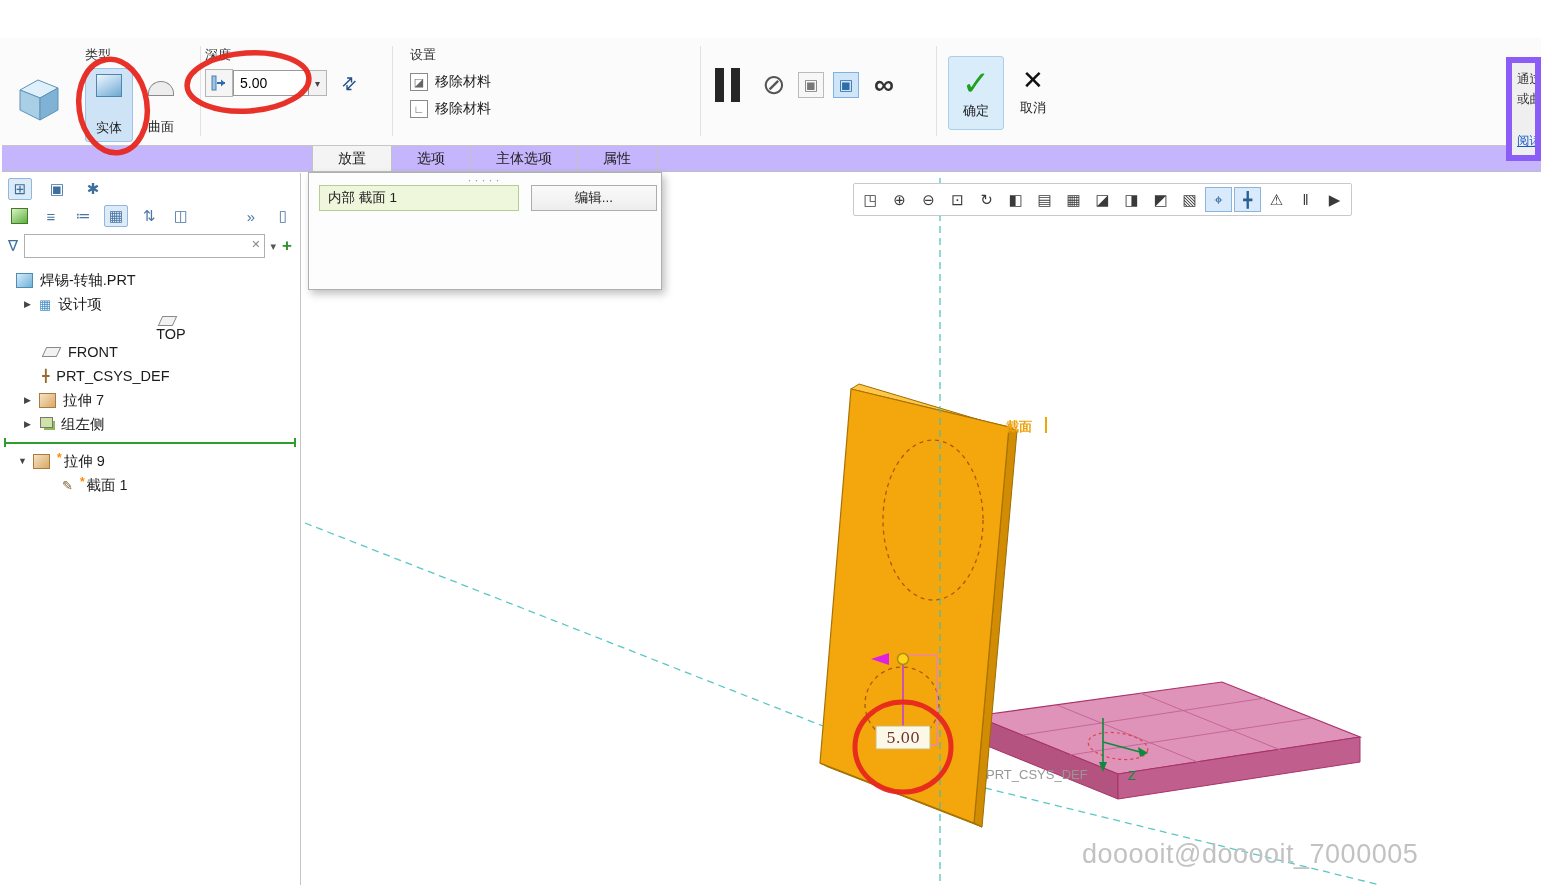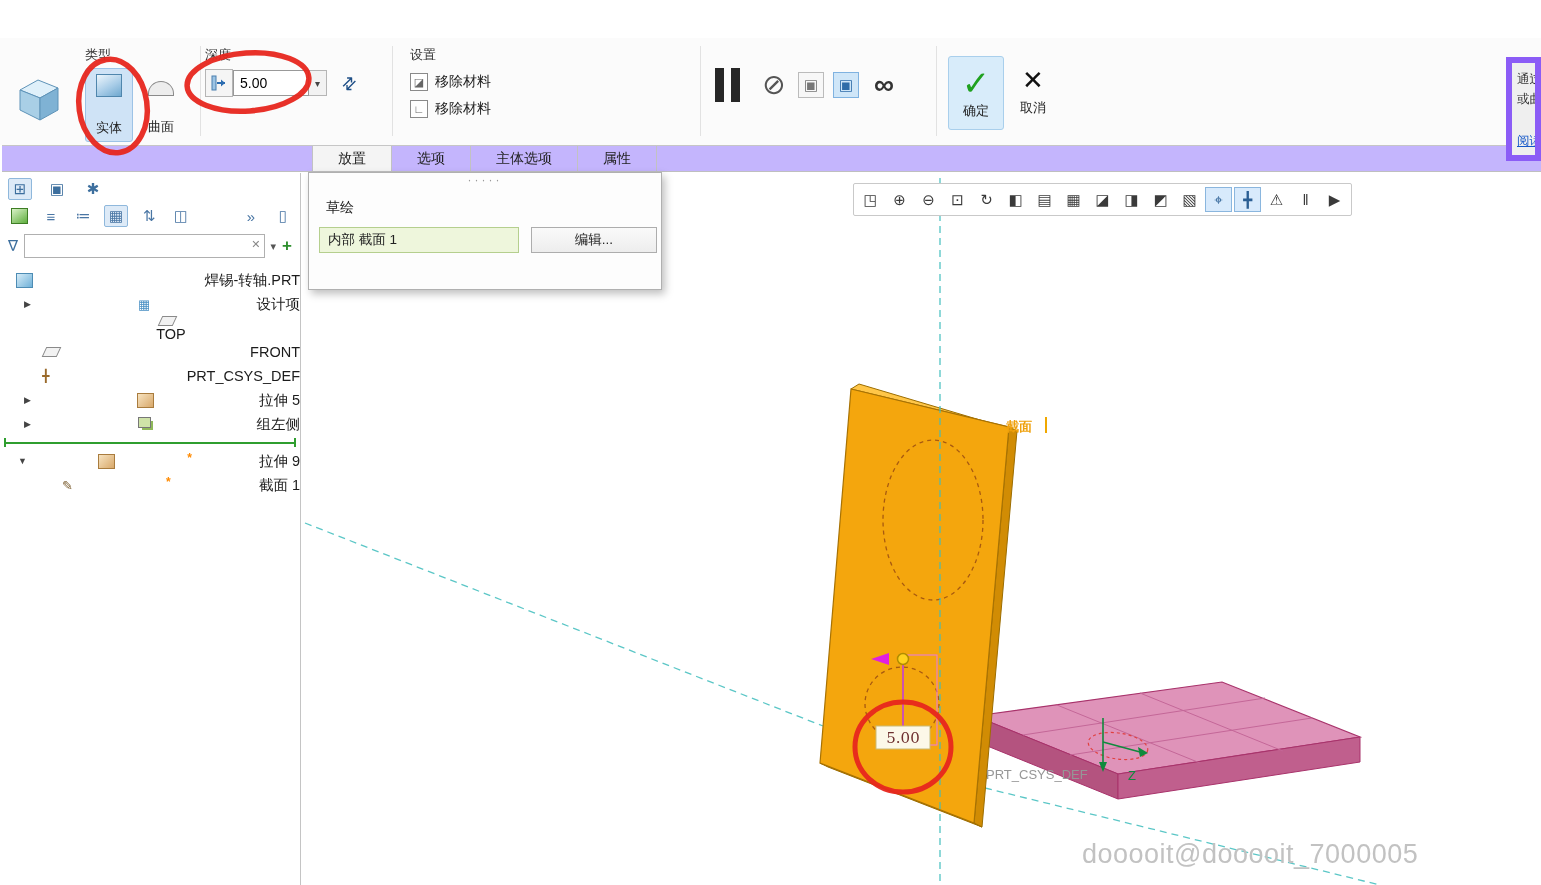--- a/index.html
+++ b/index.html
@@ -65,21 +65,21 @@
   .tbar2{gap:10px;color:#4a76a4;}
   .tbar2 .push{margin-left:auto;display:flex;gap:10px;}
   .tbar3{display:flex;align-items:center;padding:7px 8px 0 8px;gap:6px;}
   .funnel{color:#3d6f9e;font-size:15px;}
   .searchwrap{flex:1;position:relative;}
   .searchwrap input{width:100%;height:24px;border:1px solid #b0b0b0;box-sizing:border-box;padding:0 20px 0 6px;font-family:inherit;}
   .searchwrap .clear{position:absolute;right:4px;top:4px;font-size:11px;color:#888;}
   .tbar3 .dd{font-size:11px;color:#555;}
   .tbar3 .add{font-size:17px;color:#2e8f2e;font-weight:bold;}
   .tree{padding-top:10px;font-size:14.5px;color:#1c1c1c;}
-  .titem{height:24px;display:flex;align-items:center;cursor:default;white-space:nowrap;justify-content:space-between;}
+  .titem{height:24px;display:flex;align-items:center;cursor:default;white-space:nowrap;}
   .texp{width:15px;font-size:9px;color:#444;flex:0 0 15px;}
   .tico{flex:0 0 auto;margin-right:7px;display:inline-block;}
   .ic-part{width:15px;height:13px;background:linear-gradient(135deg,#d6ecf8,#6fb1d8);border:1px solid #4d8cb4;}
   .ic-grid{font-size:13px;color:#4a90c4;line-height:13px;}
   .ic-plane{width:13px;height:8px;border:1px solid #8a8a8a;background:#f2f2f2;transform:skewX(-25deg);margin:0 9px 0 2px;}
   .ic-csys{font-size:12px;color:#9a6a2a;line-height:12px;}
   .ic-ext{width:15px;height:13px;background:linear-gradient(135deg,#f7e3c0,#d8a86a);border:1px solid #a97c3e;}
   .ic-grp{width:11px;height:9px;border:1px solid #777;background:#cfe3a8;box-shadow:3px 3px 0 -1px #8fb85a;margin:0 8px 3px 1px;}
   .ic-sk{font-size:13px;color:#7a5c2e;line-height:13px;}
   .tflag{color:#ff8a00;font-weight:bold;font-size:12px;margin-right:2px;position:relative;top:-3px;}
@@ -251,21 +251,21 @@
         <span class="tico ic-plane"></span>
         <span>FRONT</span>
       </div>
       <div class="titem" style="padding-left:42px;">
         <span class="tico ic-csys">╋</span>
         <span>PRT_CSYS_DEF</span>
       </div>
       <div class="titem" style="padding-left:24px;">
         <span class="texp">▶</span>
         <span class="tico ic-ext"></span>
-        <span>拉伸 5</span>
+        <span>拉伸 7</span>
       </div>
       <div class="titem" style="padding-left:24px;">
         <span class="texp">▶</span>
         <span class="tico ic-grp"></span>
         <span>组左侧</span>
       </div>
       <div class="insert-line">
         <span class="tick"></span>
           <span class="line"></span>
           <span class="tick"></span>
@@ -349,21 +349,20 @@
     </g>
 
     <text x="1006" y="431" font-size="13" font-weight="bold" fill="#efa00b">截面</text>
     <line x1="1046" y1="417" x2="1046" y2="433" stroke="#f0a800" stroke-width="2"></line>
     <text x="986" y="779" font-size="13" fill="#969696">PRT_CSYS_DEF</text>
     <text x="1082" y="863" font-size="27" fill="#c2c2c2" letter-spacing="0.5">dooooit@dooooit_7000005</text>
   </svg>
 
   <div class="placement">
     <div class="dots">·····</div>
-    <div class="sk-label">草绘</div>
     <div class="rowflex">
       <div class="collector">内部 截面 1</div>
       <div class="edit-btn">编辑...</div>
     </div>
   </div>
 
   <svg class="annot" viewBox="0 0 1541 885">
     <ellipse cx="113" cy="106" rx="34" ry="47" fill="none" stroke="#e7261d" stroke-width="5.5" opacity="0.95" transform="rotate(-8 113 106)"></ellipse>
     <ellipse cx="248" cy="82" rx="61" ry="29" fill="none" stroke="#e7261d" stroke-width="5.5" opacity="0.95" transform="rotate(-4 248 82)"></ellipse>
     <ellipse cx="903" cy="747" rx="48" ry="45" fill="none" stroke="#e7261d" stroke-width="5" opacity="0.95"></ellipse>

